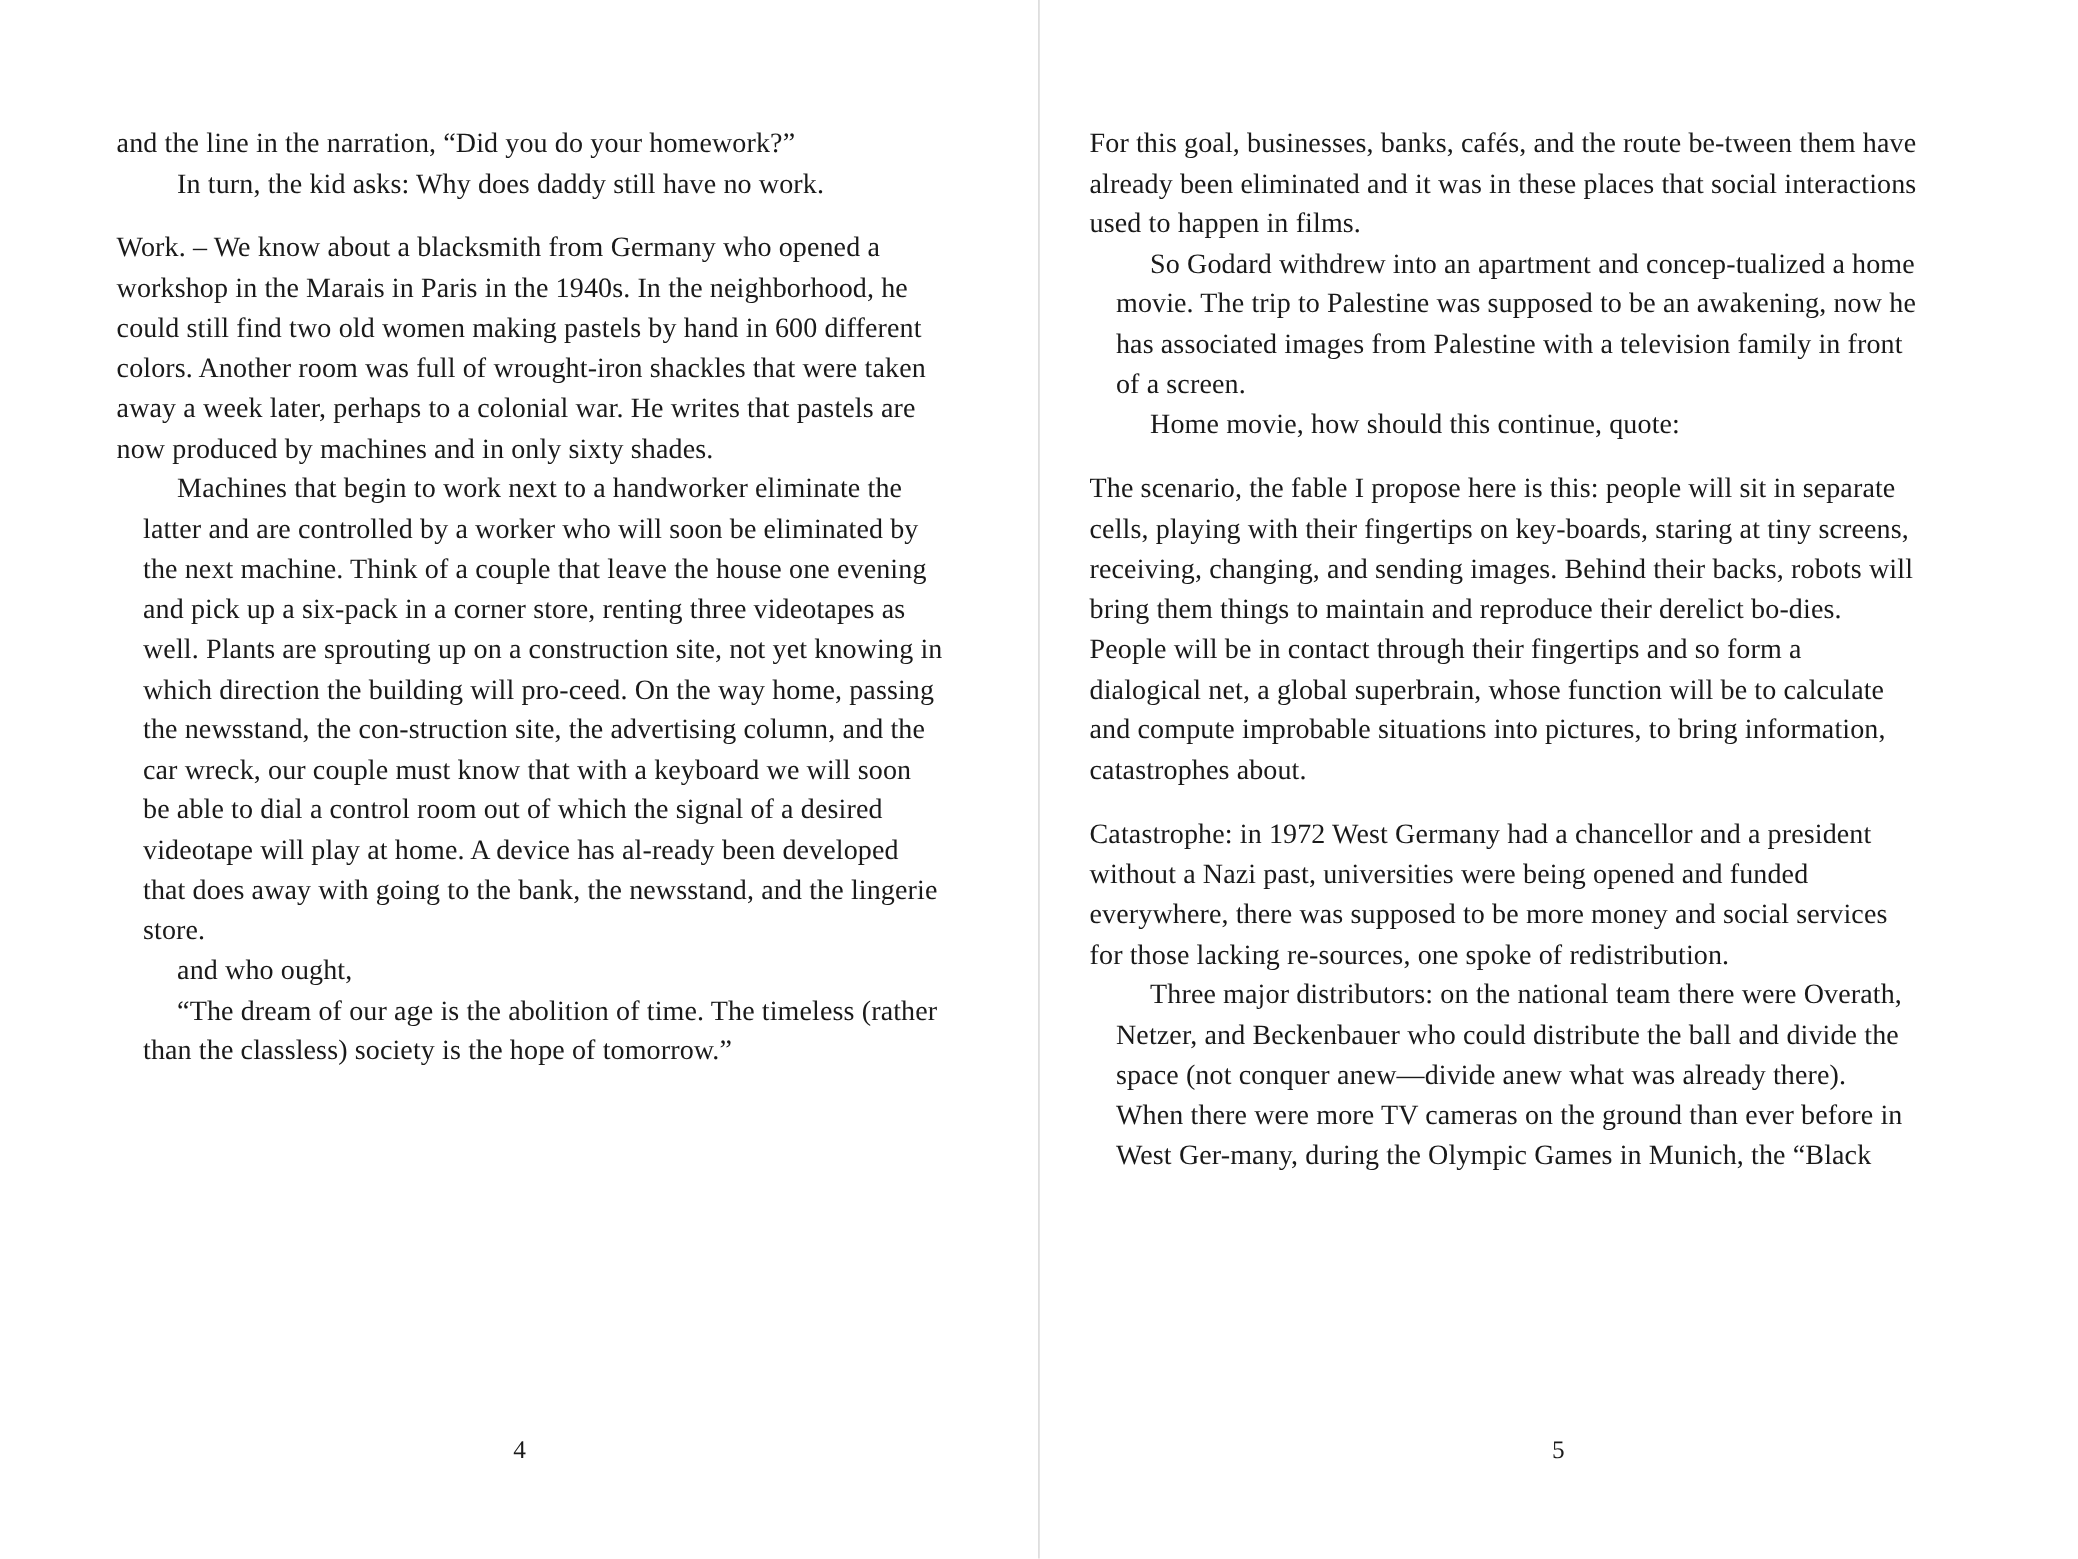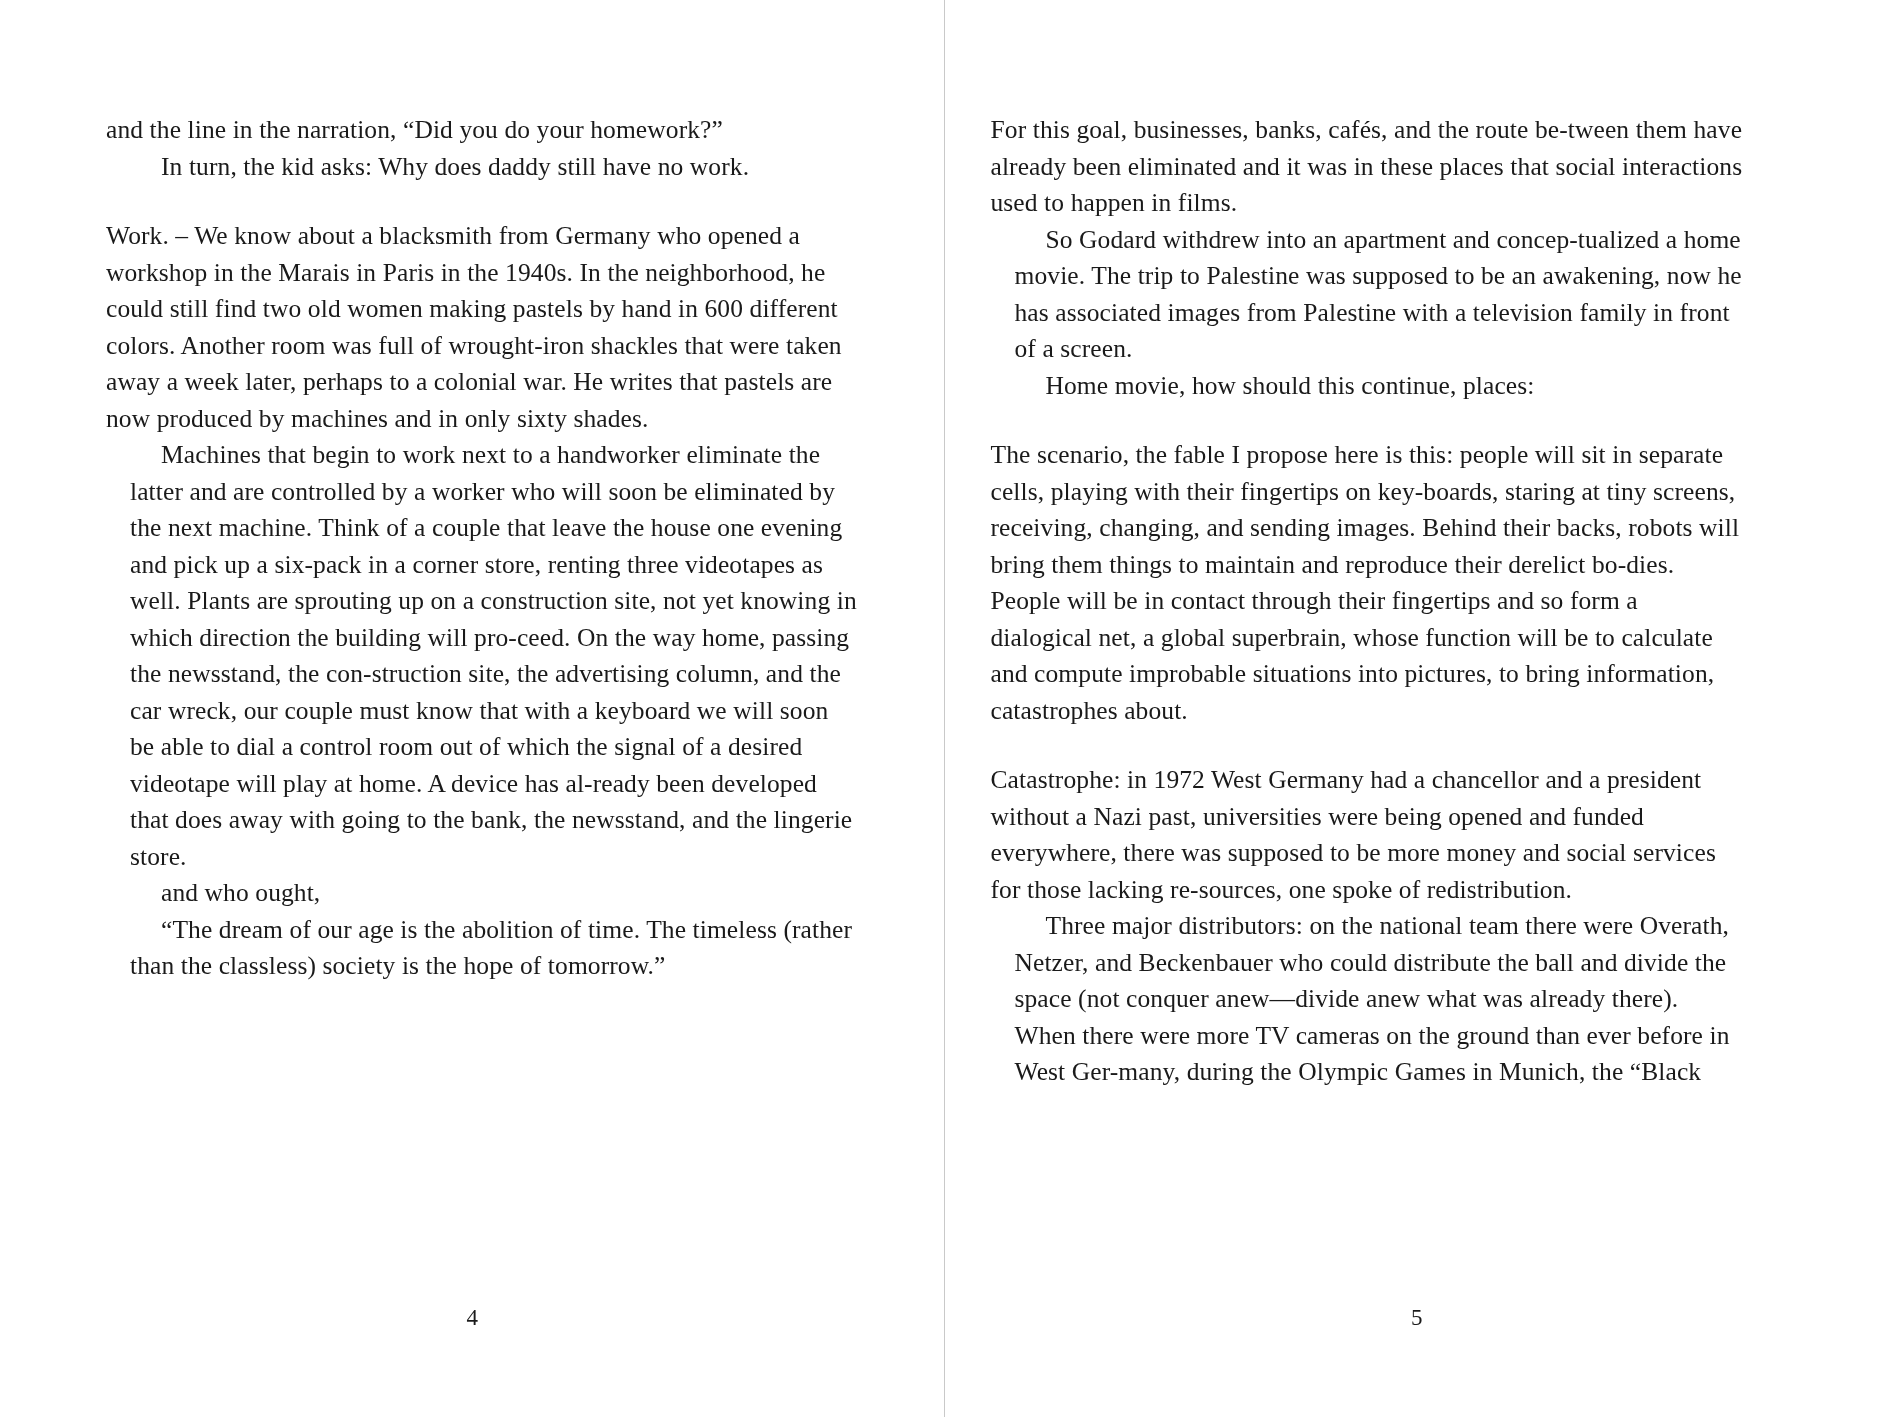--- a/index.html
+++ b/index.html
@@ -53,21 +53,21 @@
   }
   p {
     margin: 0;
     text-indent: 0;
   }
   p.indent {
     text-indent: 31px;
     margin-left: 24px;
   }
   p.gap {
-    margin-top: 33px;
+    margin-top: 22px;
   }
   .folio {
     position: absolute;
     bottom: 86px;
     width: 100%;
     text-align: center;
     font-size: 23px;
     color: #1a1a1a;
   }
   .page-left .folio { left: 0; padding-right: 76px; }
@@ -89,21 +89,21 @@
     </div>
     <div class="folio">4</div>
   </div>
 
   <div class="gutter-line"></div>
 
   <div class="page page-right">
     <div class="text-col">
       <p>For this goal, businesses, banks, cafés, and the route be-tween them have already been eliminated and it was in these places that social interactions used to happen in films.</p>
       <p class="indent">So Godard withdrew into an apartment and concep-tualized a home movie. The trip to Palestine was supposed to be an awakening, now he has associated images from Palestine with a television family in front of a screen.</p>
-      <p class="indent">Home movie, how should this continue, places:</p>
+      <p class="indent">Home movie, how should this continue, quote:</p>
       <p class="gap">The scenario, the fable I propose here is this: people will sit in separate cells, playing with their fingertips on key-boards, staring at tiny screens, receiving, changing, and sending images. Behind their backs, robots will bring them things to maintain and reproduce their derelict bo-dies. People will be in contact through their fingertips and so form a dialogical net, a global superbrain, whose function will be to calculate and compute improbable situations into pictures, to bring information, catastrophes about.</p>
       <p class="gap">Catastrophe: in 1972 West Germany had a chancellor and a president without a Nazi past, universities were being opened and funded everywhere, there was supposed to be more money and social services for those lacking re-sources, one spoke of redistribution.</p>
       <p class="indent">Three major distributors: on the national team there were Overath, Netzer, and Beckenbauer who could distribute the ball and divide the space (not conquer anew—divide anew what was already there). When there were more TV cameras on the ground than ever before in West Ger-many, during the Olympic Games in Munich, the “Black</p>
     </div>
     <div class="folio">5</div>
   </div>
 
 </div>
 
 </body></html>

